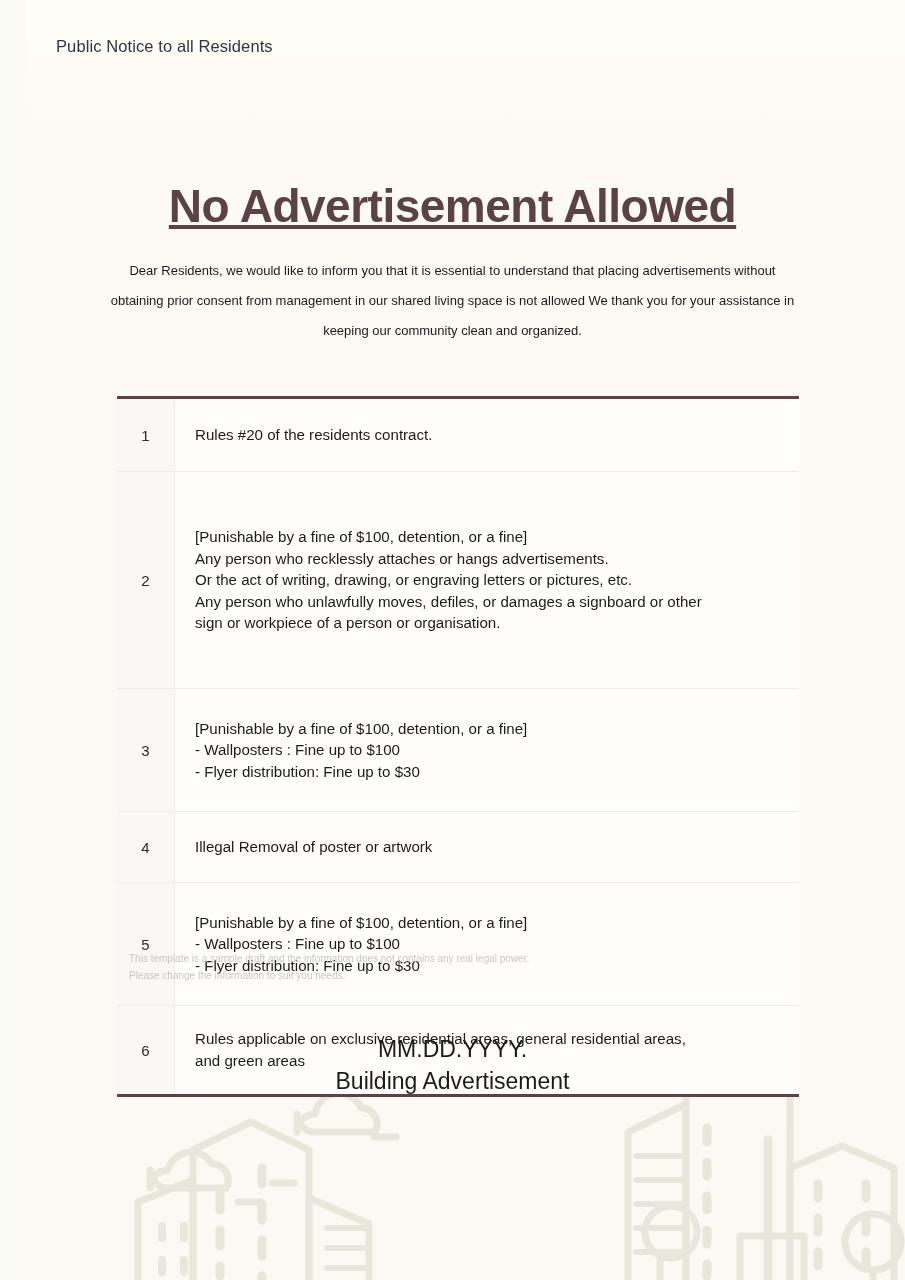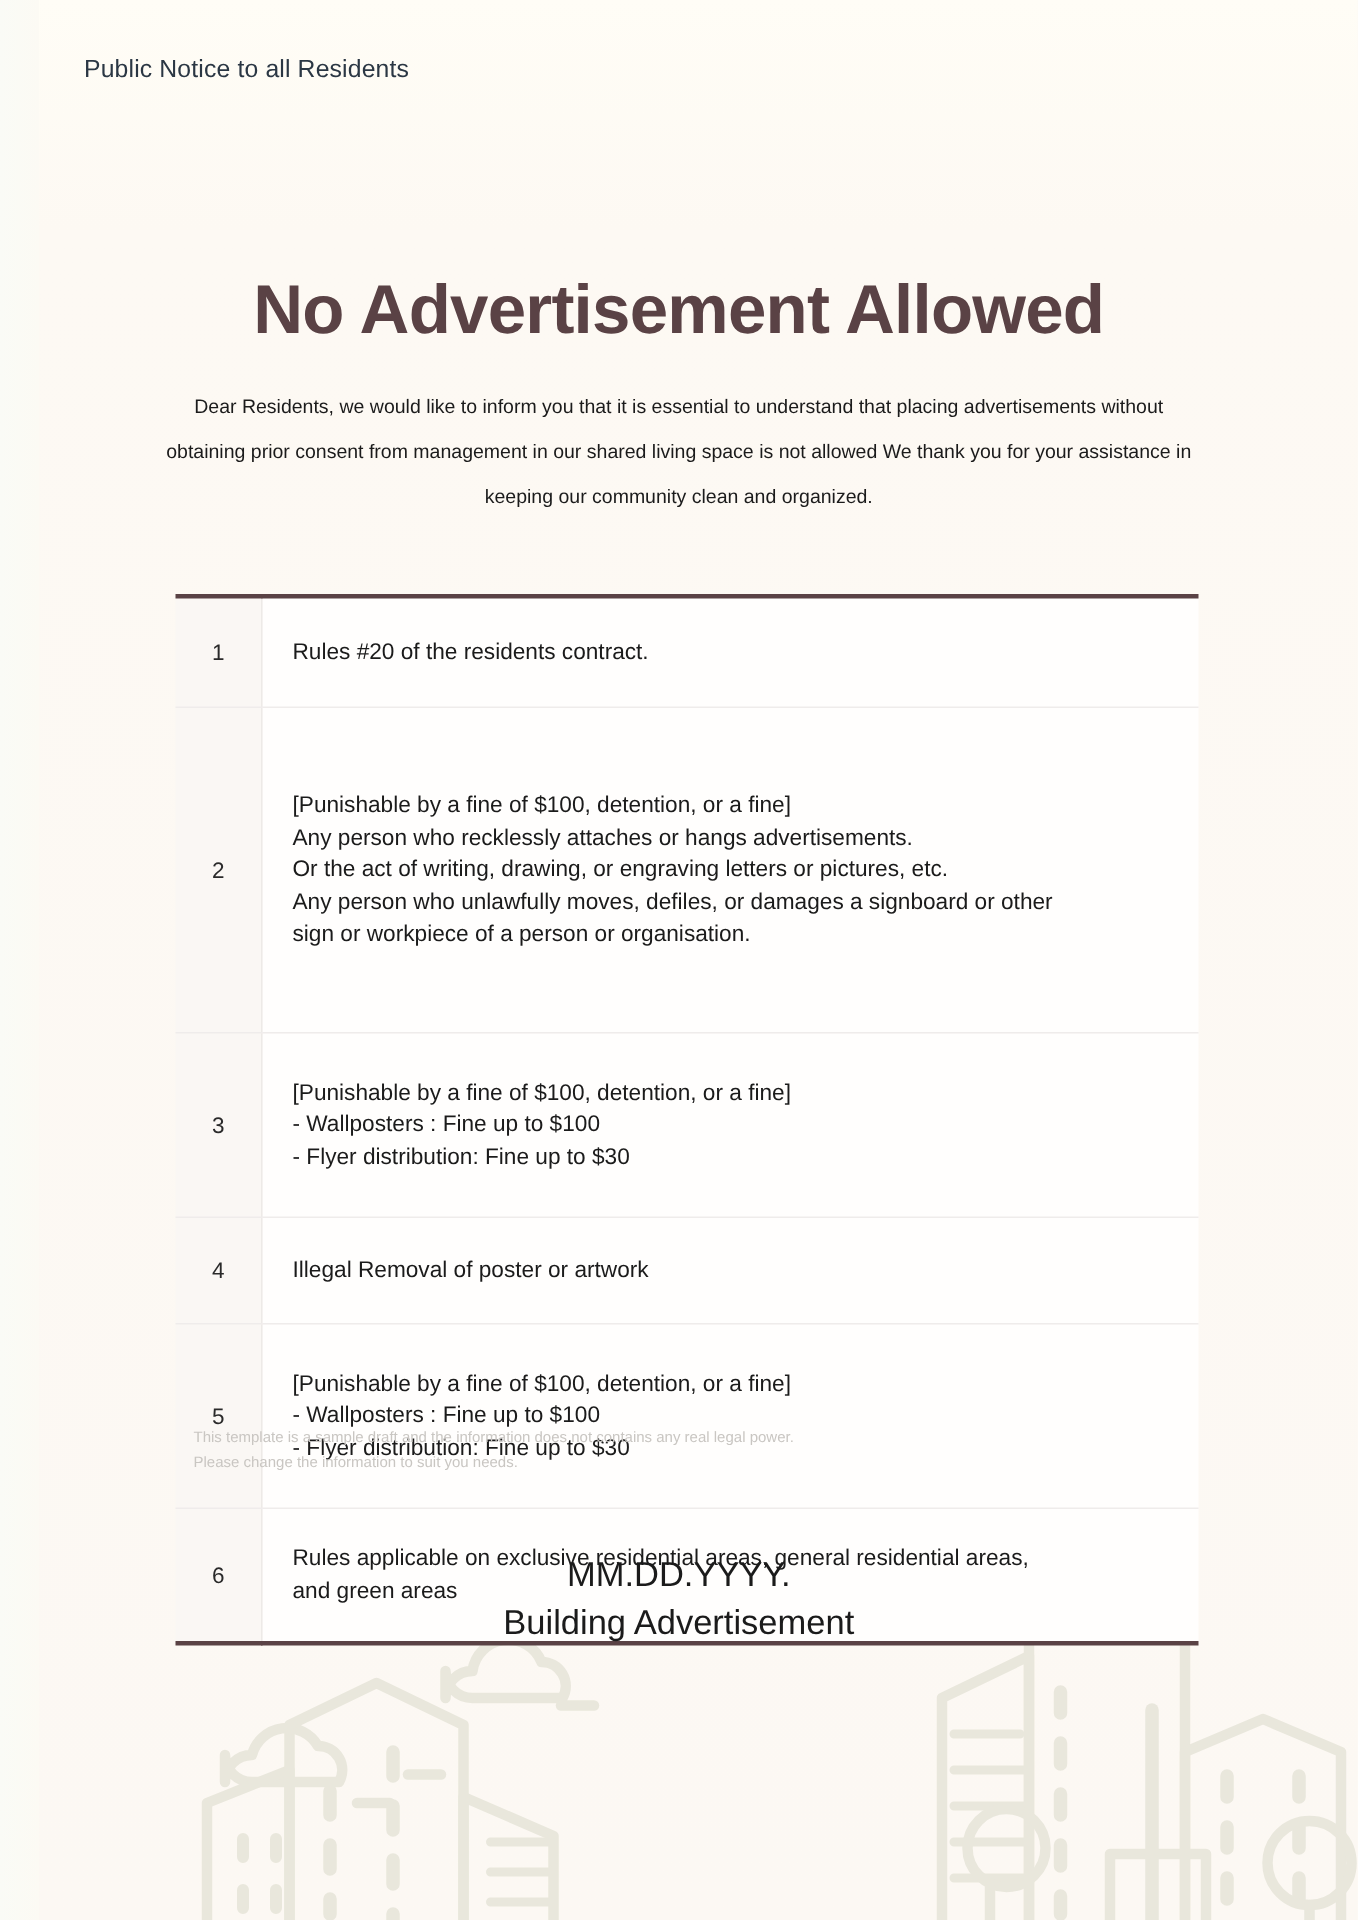--- a/index.html
+++ b/index.html
@@ -56,20 +56,21 @@
   .title {
     position: absolute;
     left: 0;
     right: 0;
     top: 148px;
     text-align: center;
     font-size: 46px;
     font-weight: bold;
     color: #5a4245;
     letter-spacing: -0.5px;
+    text-decoration: underline;
   }
 
   
   .intro {
     position: absolute;
     left: 105px;
     width: 695px;
     top: 243px;
     text-align: center;
     font-size: 13px;

